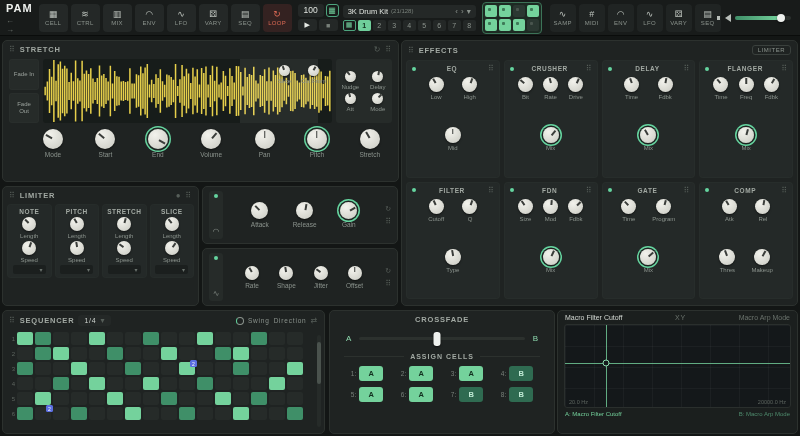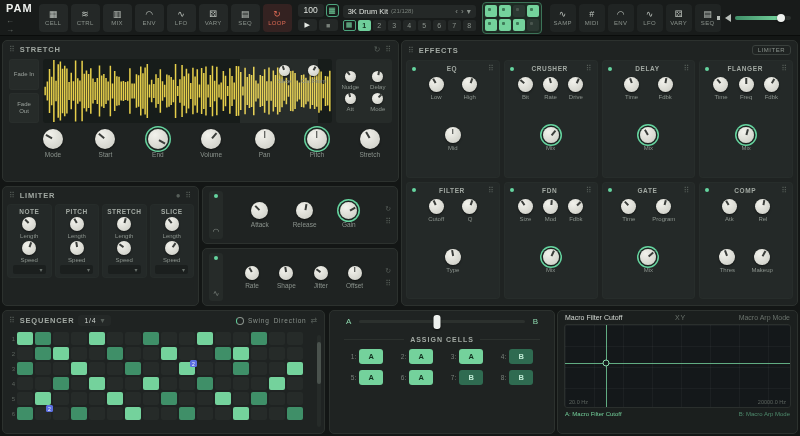--- a/index.html
+++ b/index.html
@@ -806,20 +806,23 @@
           <div class="cell c0"></div>
           <div class="cell c1"></div>
         </div>
       </div>
     <div id="seq-scroll">
         <div id="seq-thumb"></div>
       </div>
   </section>
 
   <section class="panel" id="crossfade">
+    <div class="phead">
+        <span>CROSSFADE</span>
+      </div>
     <div id="xfade-row">
       <span class="xf-lab">A</span>
       <div id="xf-track">
           <div id="xf-thumb"></div>
         </div>
       <span class="xf-lab">B</span>
     </div>
     <div id="assign-title">
         <span>ASSIGN CELLS</span>
       </div>

